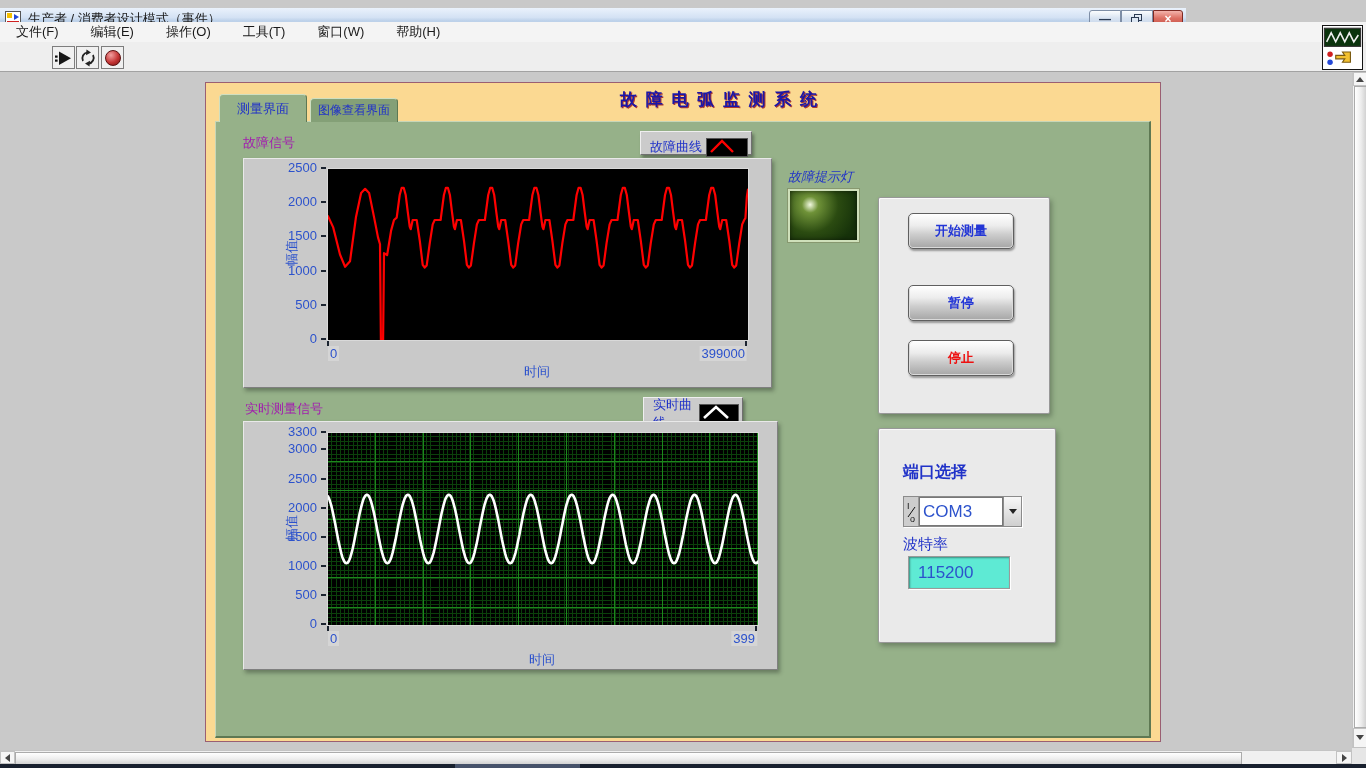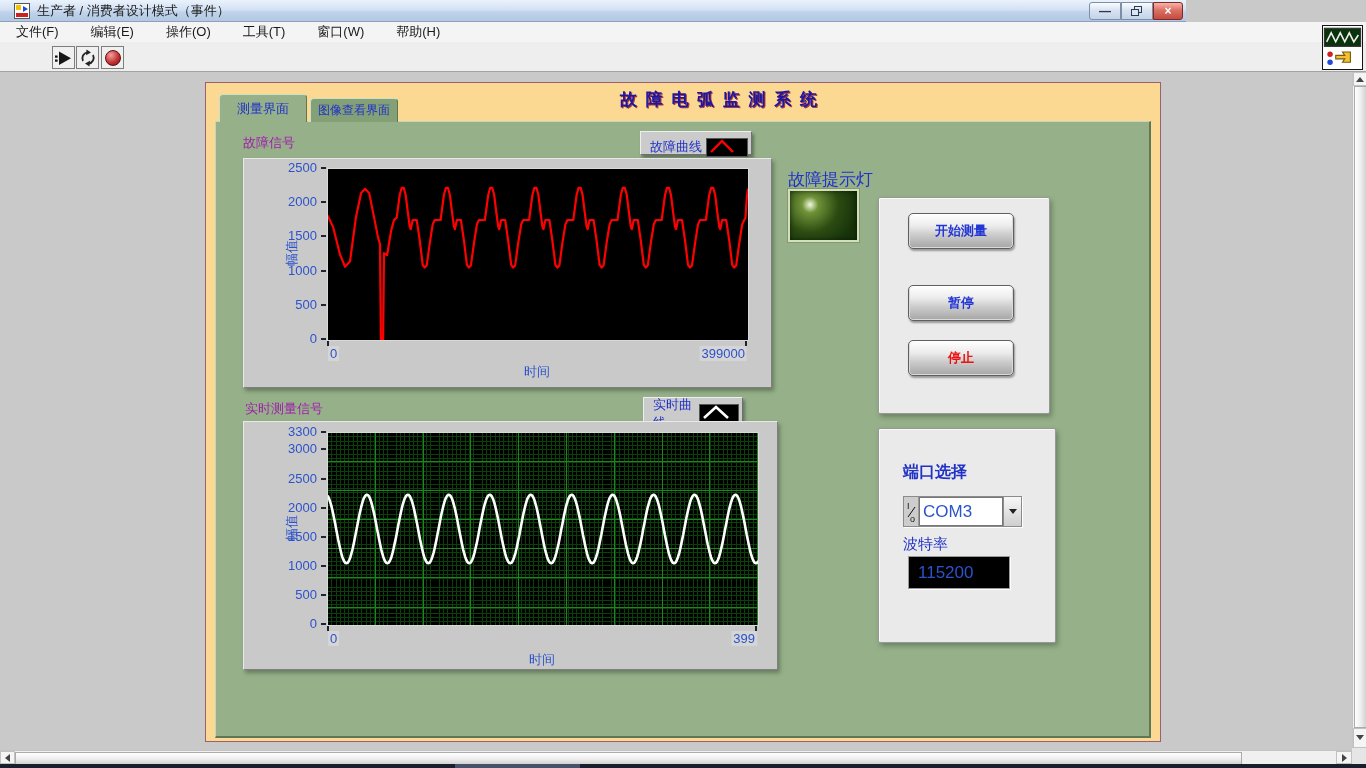--- a/index.html
+++ b/index.html
@@ -1,21 +1,21 @@
 <!DOCTYPE html>
 <html><head>
 <meta charset="utf-8">
 <style>
   html,body{margin:0;padding:0;background:#777;}
   #screen{position:relative;width:1366px;height:768px;background:#c9c9c9;overflow:hidden;
     font-family:"Liberation Sans","DejaVu Sans",sans-serif;}
   
-  .titlebar{position:absolute;left:0;top:0;width:1186px;height:22px;box-sizing:border-box;
+  .titlebar{position:absolute;left:0;top:8px;width:1186px;height:22px;box-sizing:border-box;
     background:linear-gradient(180deg,#eaf2fc 0%,#d4e2f4 45%,#bed2ea 60%,#b2c8e4 100%);
-    border-bottom:1px solid #8fa0b8;display:flex;align-items:center;padding-left:14px;}
+    border-bottom:1px solid #8fa0b8;display:flex;align-items:center;padding-left:5px;}
   .title-text{font-size:13px;color:#1b1b1b;margin-left:7px;}
   .winbtns{position:absolute;right:3px;top:2px;display:flex;}
   .winbtn{width:32px;height:18px;border:1px solid #7e8ea6;display:flex;align-items:center;justify-content:center;
     font-size:12px;font-weight:bold;color:#2a3a52;
     background:linear-gradient(180deg,#fbfdfe,#d8e3f1 45%,#c3d3e8);box-sizing:border-box;}
   .winbtn.first{border-radius:3px 0 0 3px;}
   .winbtn.close{border-radius:0 3px 3px 0;width:30px;color:#fff;border-color:#7d2a24;
     background:linear-gradient(180deg,#f3b4ac,#dd7064 45%,#c24c41);}
   .menubar{position:absolute;top:22px;left:0;width:1366px;height:20px;background:#f4f4f4;
     border-bottom:1px solid #dcdcdc;display:flex;align-items:center;font-size:13px;color:#191919;}
@@ -51,21 +51,21 @@
     border-color:#e9e9e9 #7f7f7f #7f7f7f #e9e9e9;box-shadow:2px 3px 4px rgba(35,45,35,.4);}
   .plot{position:absolute;border:1px solid #d9d9d9;background:#000;box-sizing:content-box;}
   .plot svg{position:absolute;left:0;top:0;display:block;}
   .ytick{position:absolute;font-size:13px;line-height:16px;text-align:right;}
   .xtick{position:absolute;font-size:13px;line-height:15px;background:#d5d5d5;padding:0 2px;white-space:nowrap;}
   .tickdash{position:absolute;background:#1c2430;}
   .vlabel{position:absolute;font-size:13px;color:#2c52cc;white-space:nowrap;
     transform:translate(-50%,-50%) rotate(-90deg);}
   .xlabel{position:absolute;font-size:13px;color:#2c52cc;text-align:center;}
   
-  .led-label{position:absolute;z-index:4;font-size:17px;color:#2032c8;}
+  .led-label{position:absolute;z-index:4;font-size:13px;color:#2032c8;font-style:italic;}
   .led{position:absolute;z-index:4;left:788px;top:189px;width:71px;height:53px;
     border:2px solid #cfe0ba;box-shadow:0 0 0 1px #87986f,inset 0 0 5px rgba(0,0,0,.55);box-sizing:border-box;}
   .ctl-panel{position:absolute;z-index:4;background:#eaeaea;border:1px solid #989898;border-radius:2px;
     box-shadow:inset 1px 1px 0 #fafafa,2px 3px 5px rgba(35,45,35,.35);box-sizing:border-box;}
   .btn3d{position:absolute;z-index:5;left:908px;width:106px;height:36px;border:1px solid #5f5f5f;border-radius:5px;
     background:linear-gradient(180deg,#ffffff 0%,#ececec 35%,#cdcdcd 60%,#a6a6a6 100%);
     box-shadow:inset 0 1px 0 #fff,inset 0 0 0 1px #dadada,1px 2px 2px rgba(0,0,0,.35);
     font-size:13px;font-weight:bold;display:flex;align-items:center;justify-content:center;box-sizing:border-box;}
   .port-label{position:absolute;z-index:5;left:903px;top:462px;font-size:16px;font-weight:bold;color:#2032c8;}
   .combo{position:absolute;z-index:5;left:903px;top:496px;width:119px;height:31px;display:flex;
@@ -73,21 +73,21 @@
   .combo-io{width:14px;background:#cdcdcd;border-right:1px solid #9a9a9a;display:flex;align-items:center;justify-content:center;}
   .combo-field{flex:1;background:#fff;border:1px solid #777;font-size:17px;color:#2c52cc;
     display:flex;align-items:center;padding-left:3px;}
   .combo-arrow{width:17px;background:linear-gradient(180deg,#f8f8f8,#cfcfcf);border-left:1px solid #8b8b8b;
     display:flex;align-items:center;justify-content:center;}
   .tri-down{width:0;height:0;border:4px solid transparent;border-top:5px solid #222;margin-top:4px;}
   .tri-up{width:0;height:0;border:4px solid transparent;border-bottom:5px solid #444;margin-bottom:4px;}
   .tri-left{width:0;height:0;border:4px solid transparent;border-right:5px solid #444;margin-right:4px;}
   .tri-right{width:0;height:0;border:4px solid transparent;border-left:5px solid #444;margin-left:4px;}
   .baud-label{position:absolute;z-index:5;left:903px;top:535px;font-size:15px;color:#2032c8;}
-  .baud-box{position:absolute;z-index:5;left:908px;top:556px;width:102px;height:33px;background:#000000;
+  .baud-box{position:absolute;z-index:5;left:908px;top:556px;width:102px;height:33px;background:#5eead4;
     border:1px solid #9a9a9a;box-shadow:inset 1px 1px 2px rgba(0,0,0,.4),1px 1px 0 #fff;
     font-size:17px;color:#2c52cc;display:flex;align-items:center;padding-left:9px;box-sizing:border-box;}
   
   .vscroll{position:absolute;left:1352px;top:72px;width:14px;height:676px;background:#f0f0f0;border-left:1px solid #c4c4c4;box-sizing:border-box;}
   .hscroll{position:absolute;left:0;top:750px;width:1352px;height:14px;background:#f0f0f0;border-top:1px solid #c4c4c4;box-sizing:border-box;}
   .sbtn{position:absolute;background:#f5f5f5;border:1px solid #c2c2c2;display:flex;align-items:center;justify-content:center;box-sizing:border-box;}
   .vthumb{position:absolute;left:1px;top:14px;width:11px;height:640px;border:1px solid #ababab;
     background:linear-gradient(90deg,#ffffff,#ededed 55%,#d2d2d2);}
   .hthumb{position:absolute;left:15px;top:1px;width:1225px;height:11px;border:1px solid #ababab;
     background:linear-gradient(180deg,#ffffff,#ededed 55%,#d2d2d2);}

